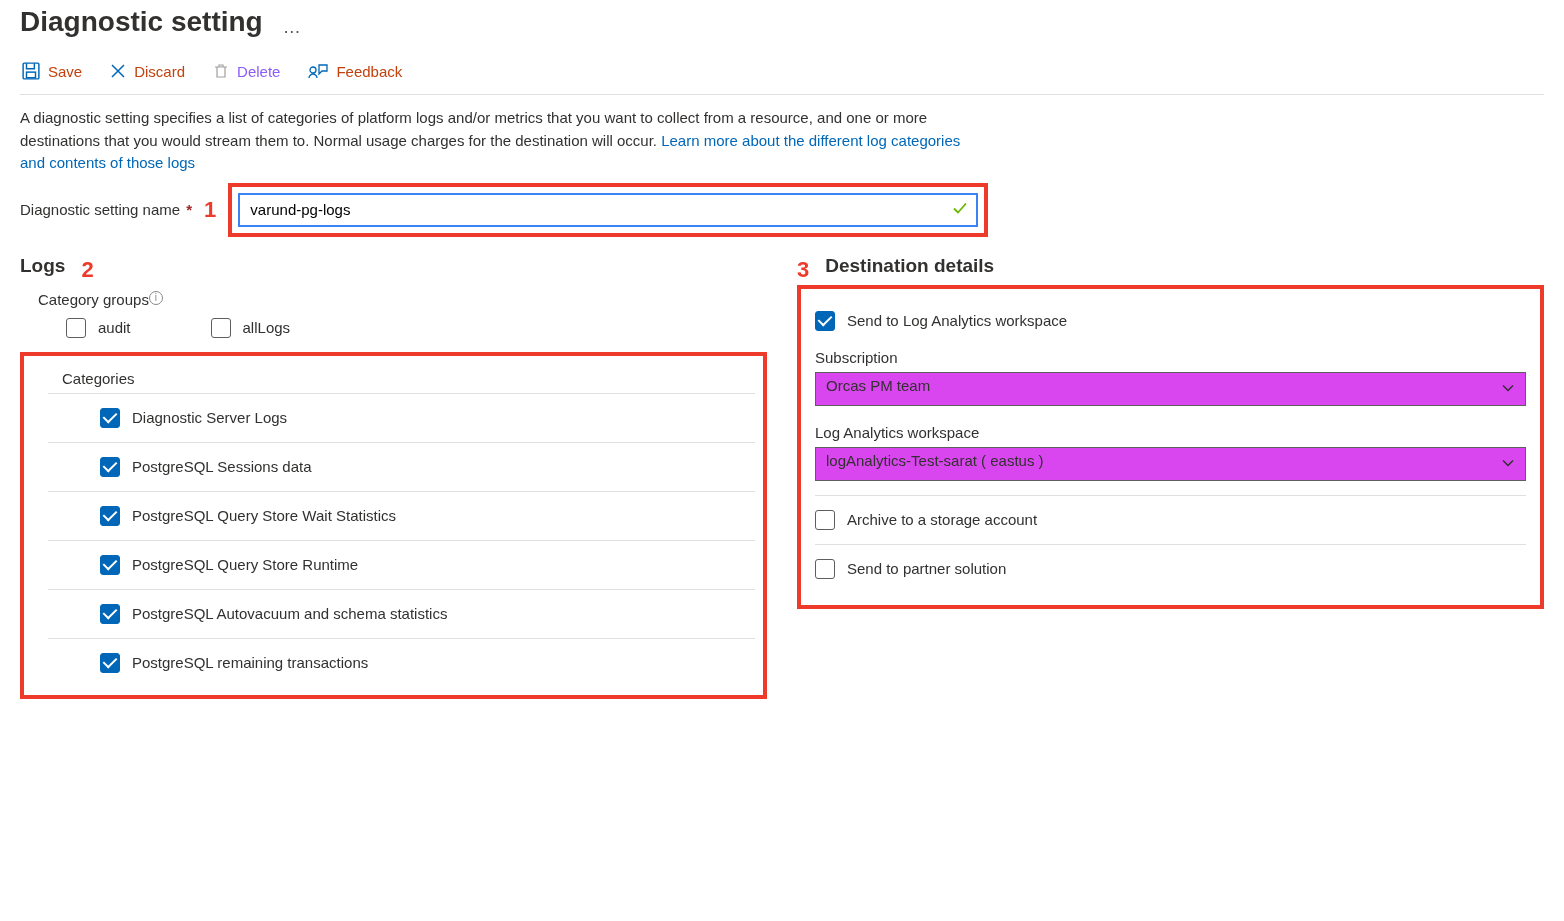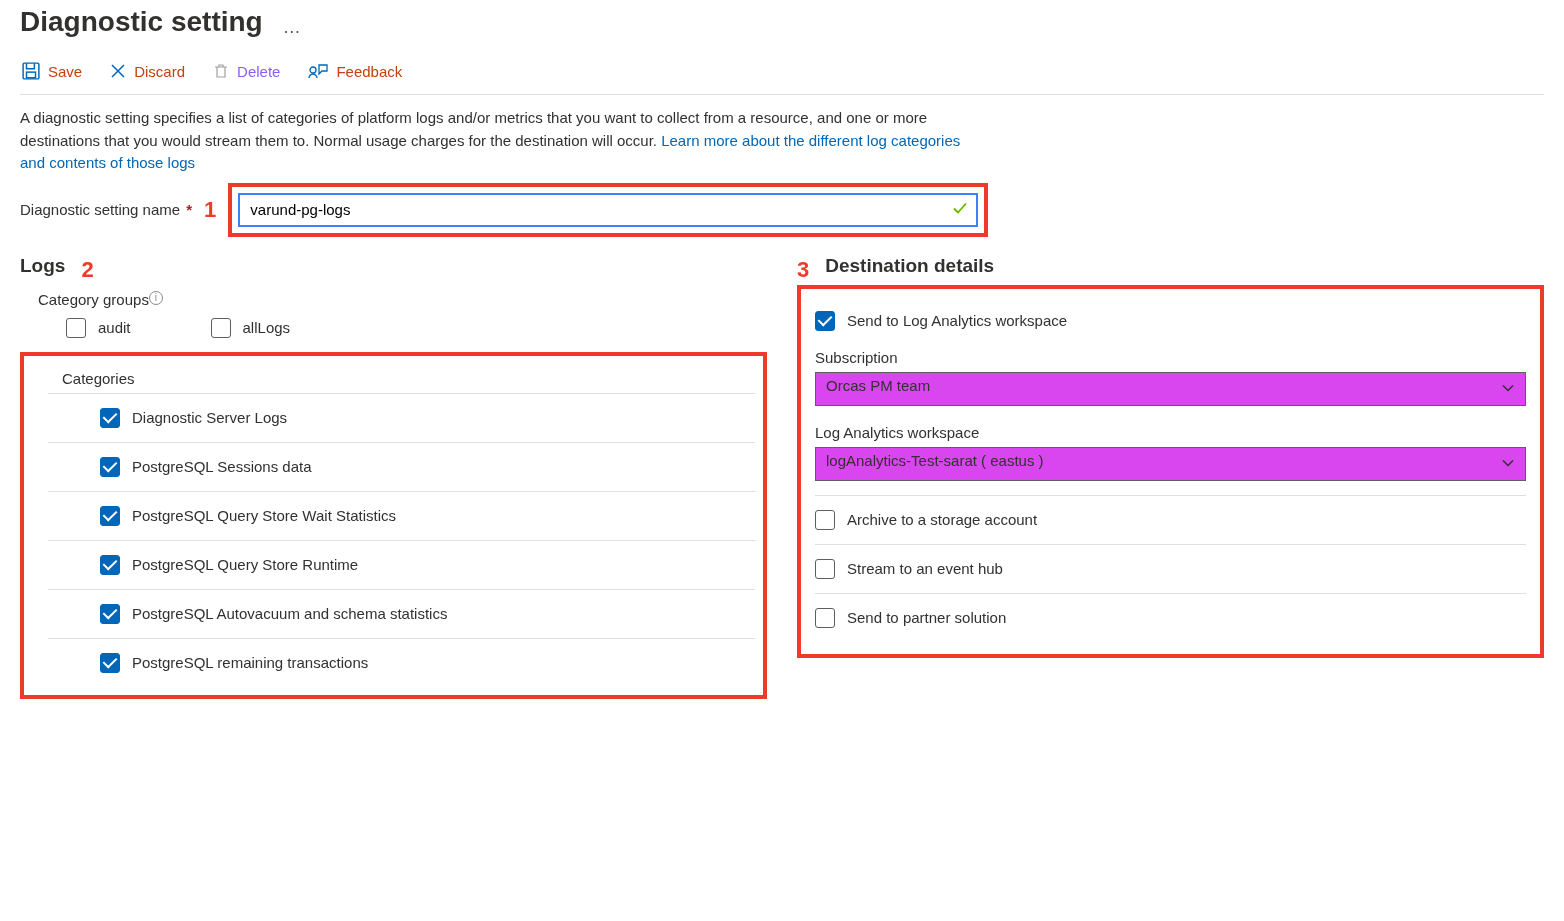--- a/index.html
+++ b/index.html
@@ -298,24 +298,18 @@
       </div>
       <div class="dest-item">
         <label class="dest-chk">
           <span class="cb"></span>
           <span>Archive to a storage account</span>
         </label>
       </div>
       <div class="dest-item">
         <label class="dest-chk">
           <span class="cb"></span>
-          <span>Stream to an event hub</span>
-        </label>
-      </div>
-      <div class="dest-item">
-        <label class="dest-chk">
-          <span class="cb"></span>
           <span>Send to partner solution</span>
         </label>
       </div>
     </div>
   </div>
 </div>
 
 </body></html>

